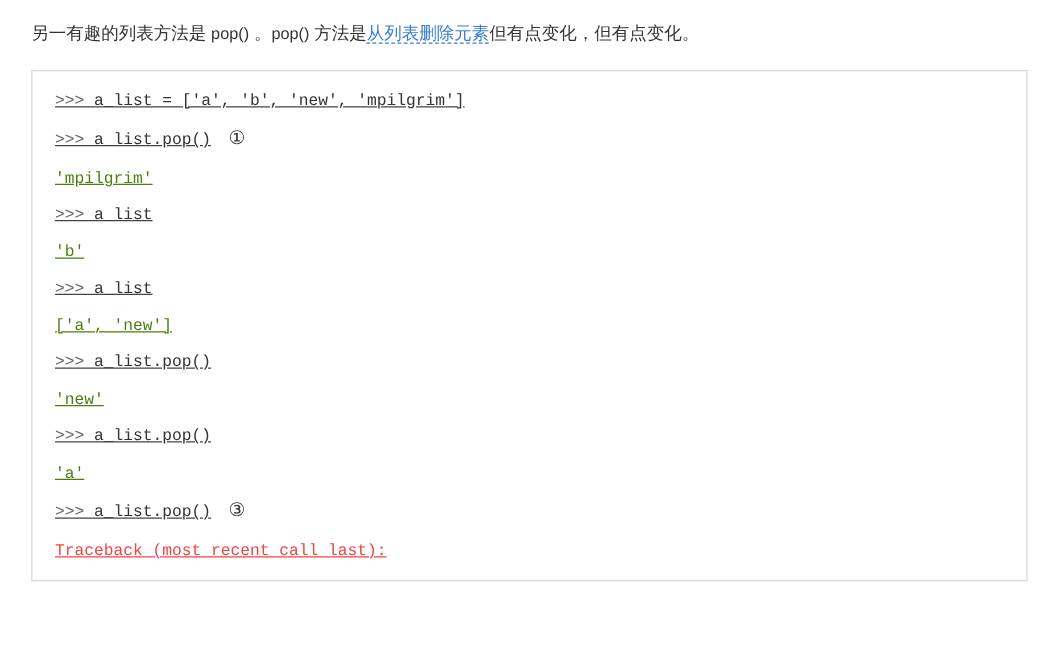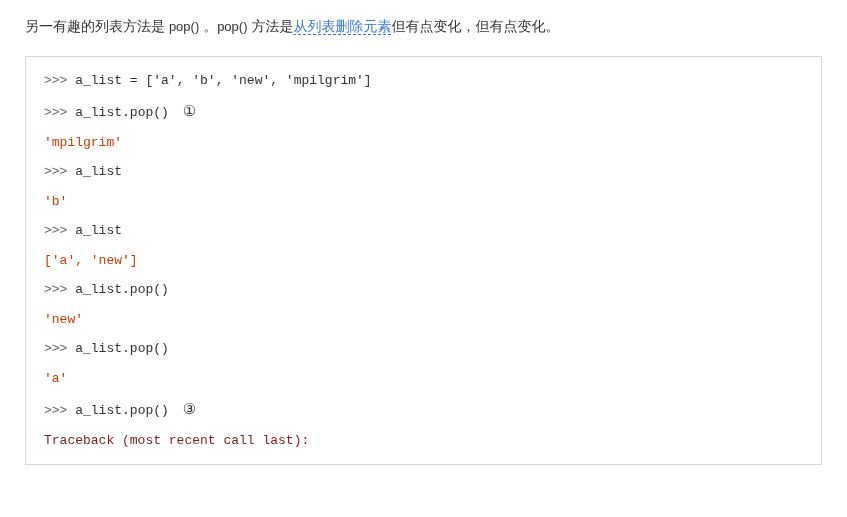--- a/index.html
+++ b/index.html
@@ -33,26 +33,27 @@
       padding: 14px 18px;
       font-family: Consolas, "Courier New", monospace;
       font-size: 13px;
       line-height: 1.5;
       background: #fff;
       color: #444;
     }
     .code-block .line {
       margin-bottom: 10px;
       white-space: pre;
+      text-decoration: underline;
     }
     .code-block .line:last-child { margin-bottom: 0; }
     .prompt { color: #666; }
     .kw { color: #333; }
-    .err { color: #7f1d1d; }
-    .out { color: #c2410c; }
+    .err { color: #ef4444; }
+    .out { color: #4d7c0f; }
     .circled {
       display: inline-block;
       font-family: sans-serif;
       font-size: 15px;
       margin-left: 14px;
       color: #333;
       vertical-align: baseline;
     }
   </style>
 </head>

